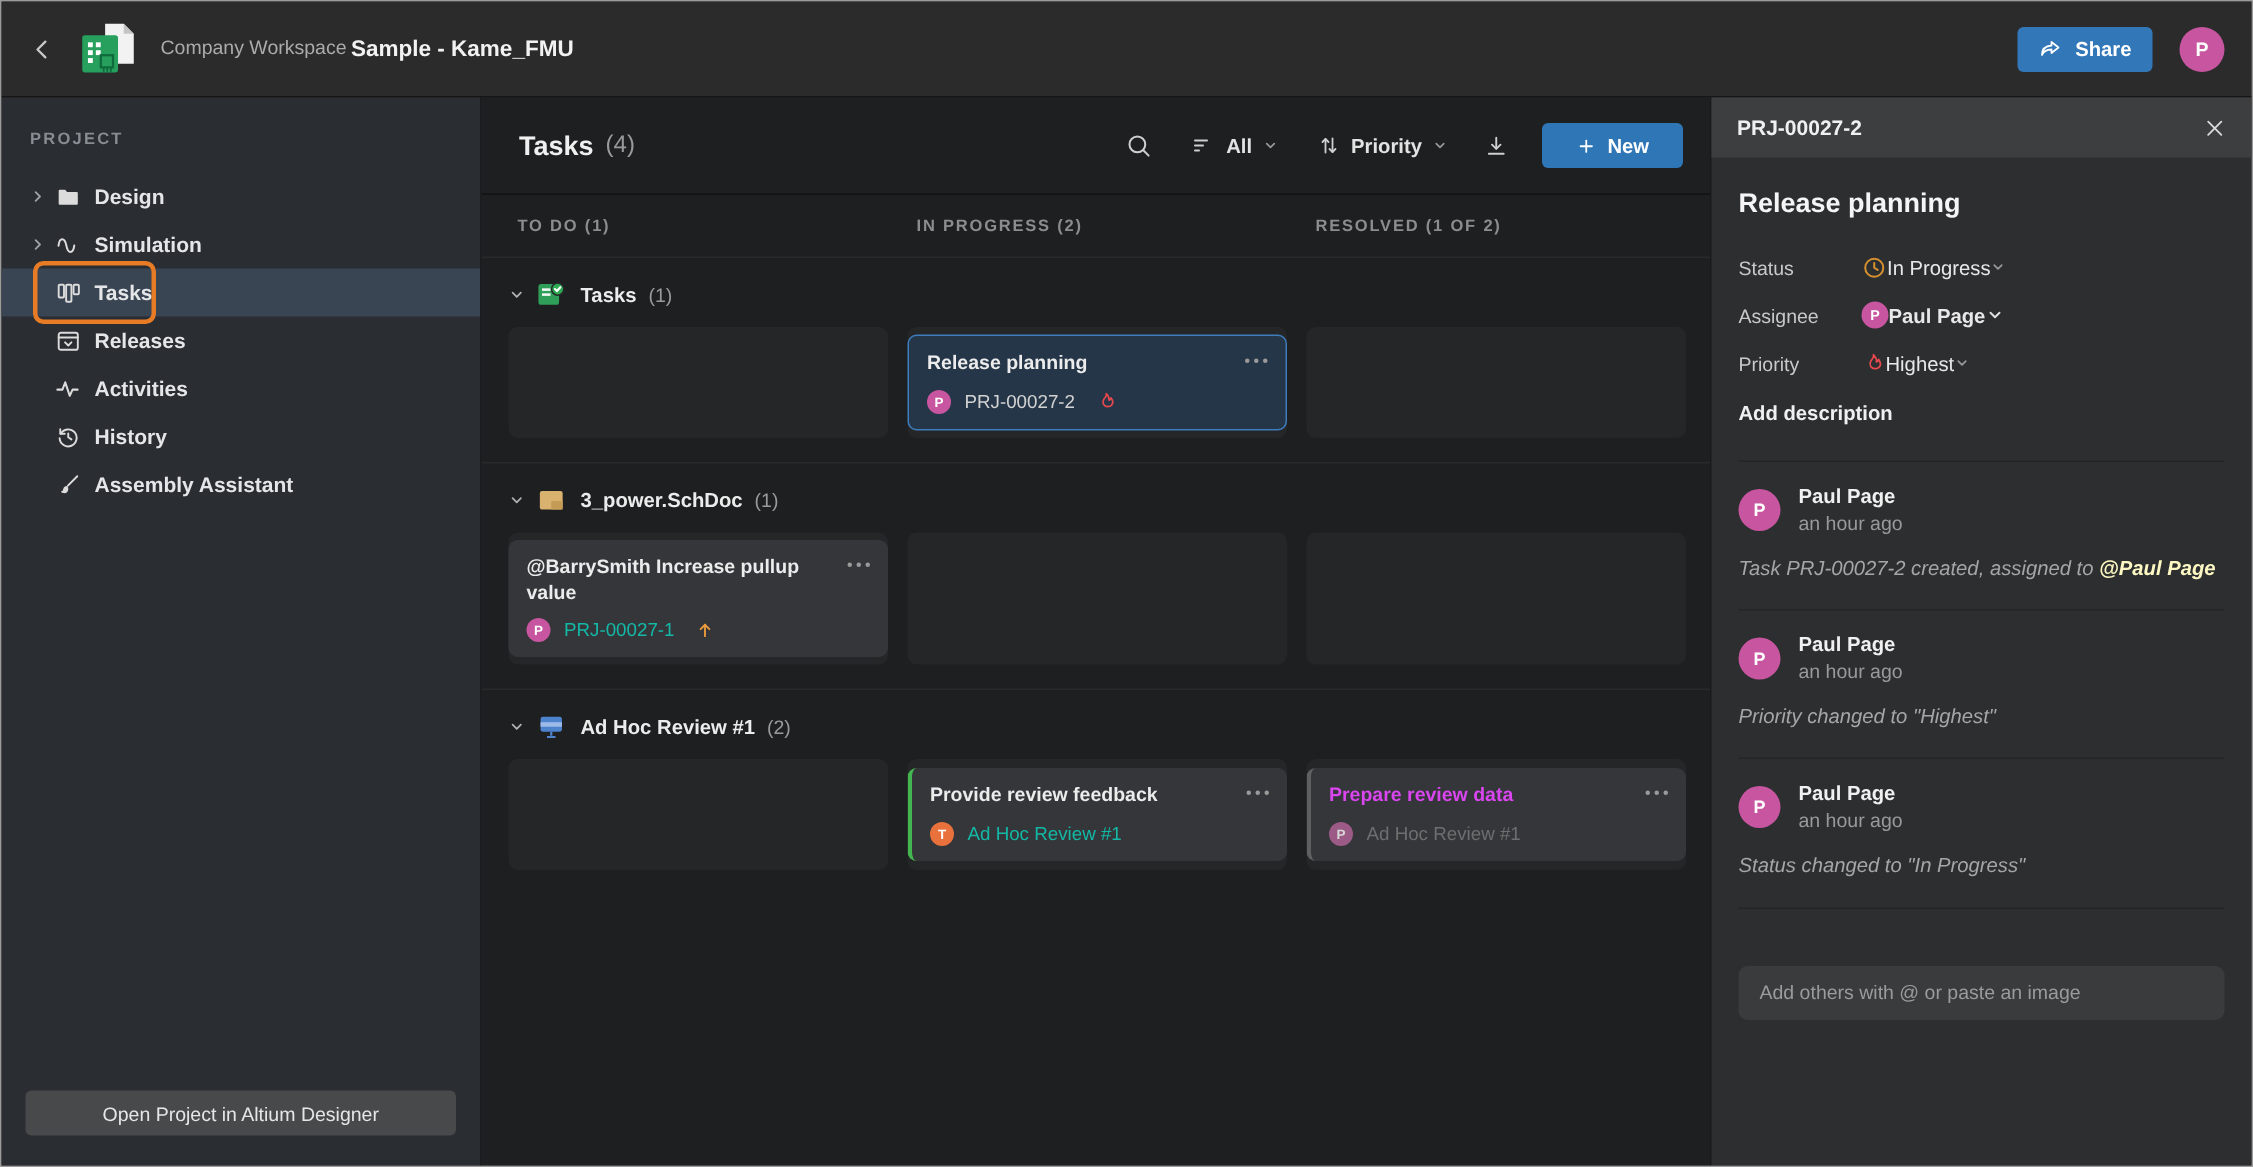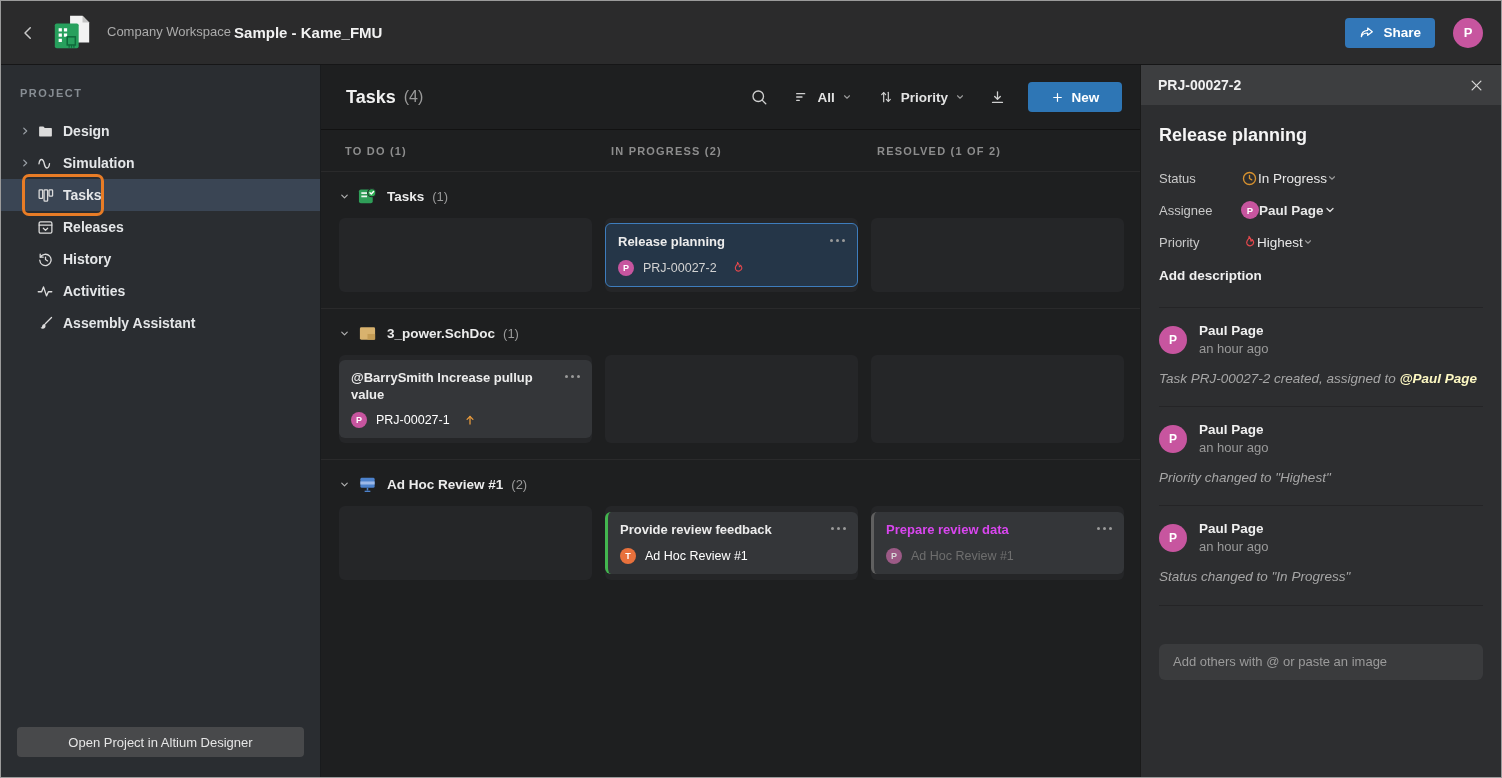--- a/index.html
+++ b/index.html
@@ -91,21 +91,21 @@
   .card.selected { background:#253648; border:1.5px solid #3e7dbd; }
   .card.stripe-green { border-left:3px solid #43b64f; }
   .card.stripe-gray  { border-left:3px solid #606060; }
   .card-top { display:flex; justify-content:space-between; align-items:flex-start; }
   .card-title { font-size:13px; font-weight:600; color:#ececec; line-height:1.3; }
   .dimmed .card-title { color:#d946ef; }
   .dots { display:flex; gap:3px; padding-top:5px; flex:0 0 auto; margin-left:8px; }
   .dots i { width:3px; height:3px; border-radius:50%; background:#9a9a9a; display:block; }
   .card-meta { display:flex; align-items:center; gap:9px; margin-top:9px; }
   .card-id { font-size:12.5px; color:#d2d2d2; }
-  .card-id.muted { color:#ffffff; }
+  .card-id.muted { color:#14b8a6; }
   .dimmed .card-id { color:#6e6e6e; }
   .pri-ic { display:flex; margin-left:4px; }
 
   
   .panel { width:361px; flex:0 0 auto; background:#2d2e30; border-left:1px solid #1a1a1a;
            display:flex; flex-direction:column; }
   .panel-head { height:40px; flex:0 0 auto; background:#3d3e40; display:flex;
                 align-items:center; justify-content:space-between; padding:0 17px; }
   .panel-id { font-size:14px; font-weight:700; color:#f0f0f0; }
   .close-ic { color:#d8d8d8; display:flex; cursor:pointer; }
@@ -227,37 +227,37 @@
               <path d="M3 8.5h18"></path>
               <path d="M9 13l3 3 3-3"></path>
             </svg>
         </span>
         <span class="slabel">Releases</span>
       </div>
 
       <div class="srow">
         <span class="exp"></span>
         <span class="sicon">
+          <svg width="18" height="18" viewBox="0 0 24 24" fill="none" stroke="currentColor" stroke-width="1.8" stroke-linecap="round" stroke-linejoin="round">
+              <polyline points="3 13 7.5 13 10 6.5 14 18.5 16.5 13 21 13"></polyline>
+            </svg>
+        </span>
+        <span class="slabel">Activities</span>
+      </div>
+
+      <div class="srow">
+        <span class="exp"></span>
+        <span class="sicon">
           <svg width="17" height="17" viewBox="0 0 24 24" fill="none" stroke="currentColor" stroke-width="1.8" stroke-linecap="round" stroke-linejoin="round">
               <path d="M4.5 4.5v4.2h4.2"></path>
               <path d="M4.9 8.7a8 8 0 1 1-1 4.3"></path>
               <path d="M12 8.5V12l3 2"></path>
             </svg>
         </span>
         <span class="slabel">History</span>
-      </div>
-
-      <div class="srow">
-        <span class="exp"></span>
-        <span class="sicon">
-          <svg width="18" height="18" viewBox="0 0 24 24" fill="none" stroke="currentColor" stroke-width="1.8" stroke-linecap="round" stroke-linejoin="round">
-              <polyline points="3 13 7.5 13 10 6.5 14 18.5 16.5 13 21 13"></polyline>
-            </svg>
-        </span>
-        <span class="slabel">Activities</span>
       </div>
 
       <div class="srow">
         <span class="exp"></span>
         <span class="sicon">
           <svg width="17" height="17" viewBox="0 0 24 24" fill="none" stroke="currentColor" stroke-width="1.8" stroke-linecap="round" stroke-linejoin="round">
               <path d="M20.5 3.5l-8.8 8.8"></path>
               <path d="M11.2 12.8c-1.8-.3-3.6 1-3.9 2.8-.2 1.3-.9 2.1-2.3 2.5 1.4 1.6 4.3 1.9 5.9.4 1.4-1.3 1.6-3.5.3-5.7z" fill="currentColor" stroke="none"></path>
             </svg>
         </span>

